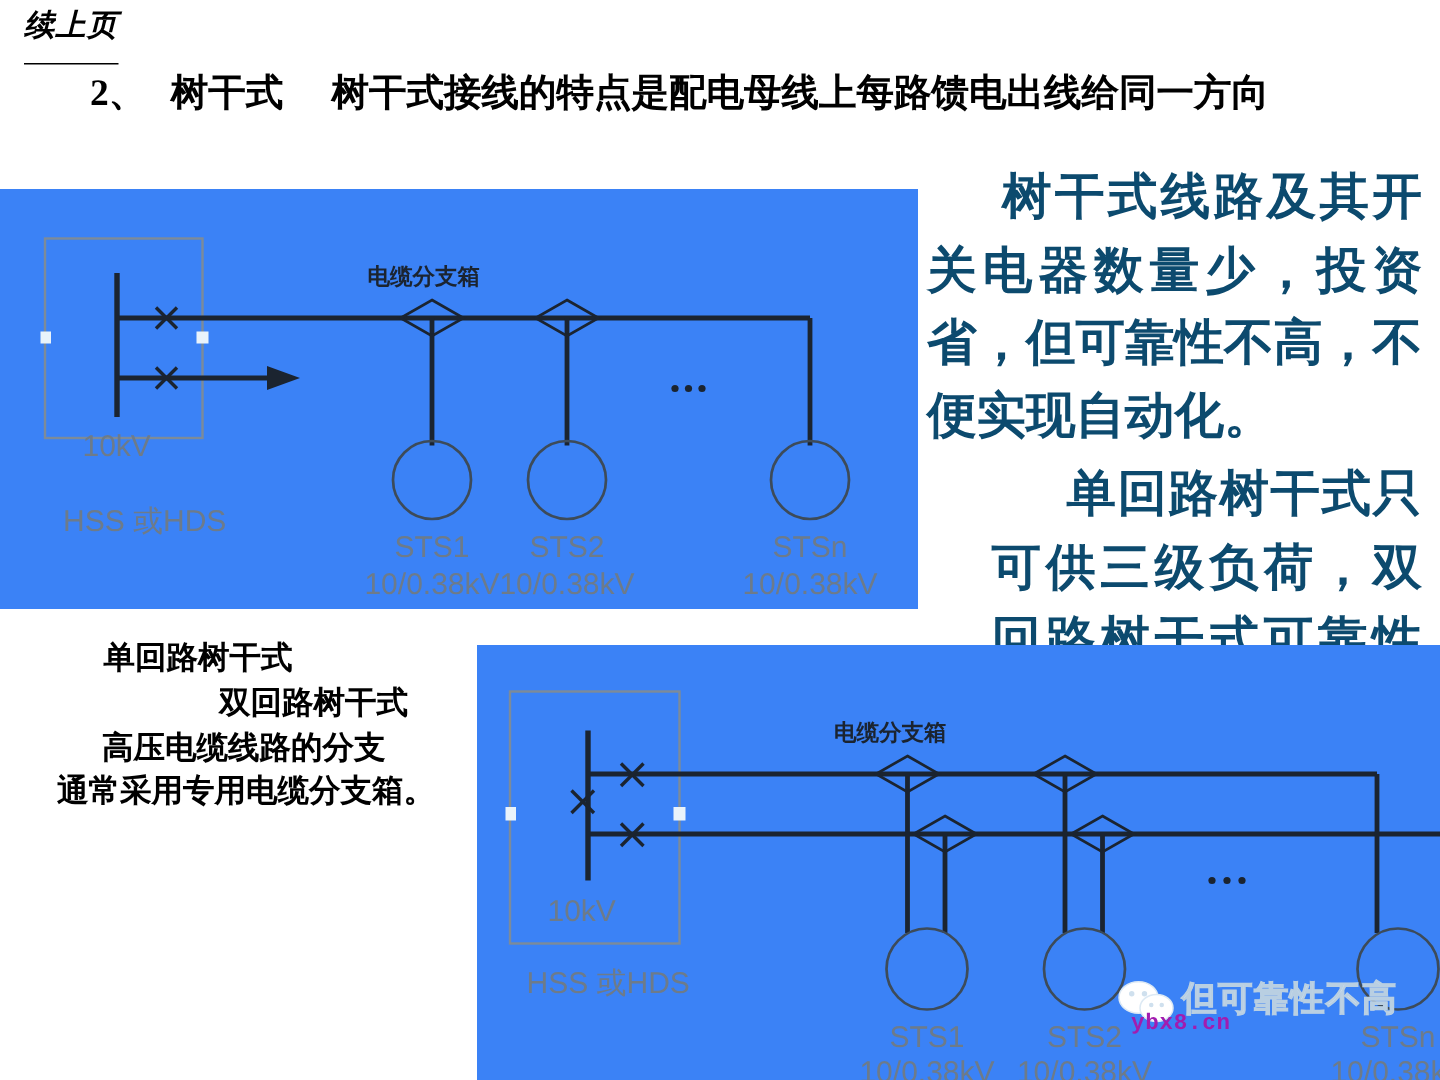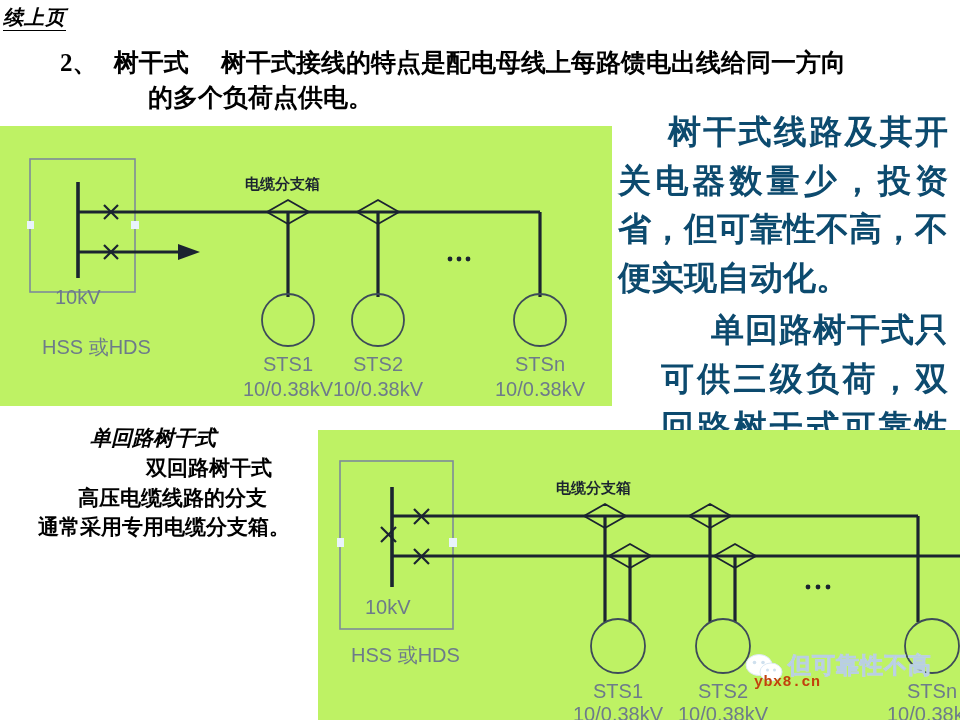--- a/index.html
+++ b/index.html
@@ -16,28 +16,28 @@
   }
   .page {
     position: relative;
     width: 960px;
     height: 720px;
   }
   .abs { position: absolute; }
 
   
   #continued-label {
-    left: 3px; top: 6px;
+    left: 16px; top: 6px;
     font-size: 20px;
     font-style: italic;
     font-weight: 700;
     color: #000;
     letter-spacing: 1px;
     border-bottom: 1px solid #000;
-    padding-bottom: 1px;
+    padding-bottom: 13px;
     line-height: 1.15;
   }
   #heading-block {
     left: 60px; top: 46px;
     width: 890px;
     font-size: 25px;
     font-weight: 700;
     color: #000;
     line-height: 1.38;
   }
@@ -58,33 +58,33 @@
 
   
   #notes-block {
     left: 46px; top: 424px;
     width: 300px;
     font-size: 21px;
     font-weight: 700;
     color: #000;
     line-height: 1.42;
   }
-  #notes-block .n1 { margin-left: 44px; font-style: italic; }
+  #notes-block .n1 { margin-left: 23px; }
   #notes-block .n2 { margin-left: 100px; }
   #notes-block .abbr { margin-left: 8px; white-space: nowrap; }
   #notes-block .abbr .code {
     font-family: "Liberation Serif", serif;
     letter-spacing: 0px;
   }
-  #notes-block .tail1 { margin-left: 32px; }
+  #notes-block .tail1 { margin-left: 22px; }
   #notes-block .tail2 { margin-left: -8px; }
 
   
   .diagram-panel {
-    background: #bef264;
+    background: #3b82f6;
   }
   #diagram-one { left: 0px; top: 126px; width: 612px; height: 280px; }
   #diagram-two { left: 318px; top: 430px; width: 642px; height: 290px; }
 
   .diagram-panel svg { display: block; }
 
   
   #watermark {
     left: 744px; top: 650px;
     width: 210px; height: 46px;
@@ -99,21 +99,21 @@
     -webkit-text-stroke: 0.7px #b9cfe2;
     white-space: nowrap;
     font-family: "Liberation Sans", sans-serif;
     letter-spacing: 1px;
   }
   #wm-url {
     position: absolute;
     left: 10px; top: 24px;
     font-size: 15px;
     font-weight: 700;
-    color: #c2410c;
+    color: #a21caf;
     font-family: "Liberation Mono", monospace;
     letter-spacing: 0.5px;
   }
   #wm-badge {
     position: absolute;
     left: 0px; top: 2px;
     width: 40px; height: 34px;
   }
 </style>
 </head>
@@ -122,21 +122,20 @@
 <div class="page">
 
   <div class="abs" id="continued-label">续上页</div>
 
   <div class="abs" id="heading-block">
     <div class="line1">
       <span>2、</span>
       <span style="margin-left:10px">树干式</span>
       <span style="margin-left:26px">树干式接线的特点是配电母线上每路馈电出线给同一方向</span>
     </div>
-    <div class="line2">的多个负荷点供电。</div>
   </div>
 
   <div class="abs" id="right-column">
     <p>树干式线路及其开关电器数量少，投资省，但可靠性不高，不便实现自动化。</p>
     <p>单回路树干式只可供三级负荷，双回路树干式可靠性有所提高，可供二级负荷。</p>
   </div>
 
   <div class="abs diagram-panel" id="diagram-one">
     <svg width="612" height="280" viewBox="0 0 612 280" xmlns="http://www.w3.org/2000/svg">
 

